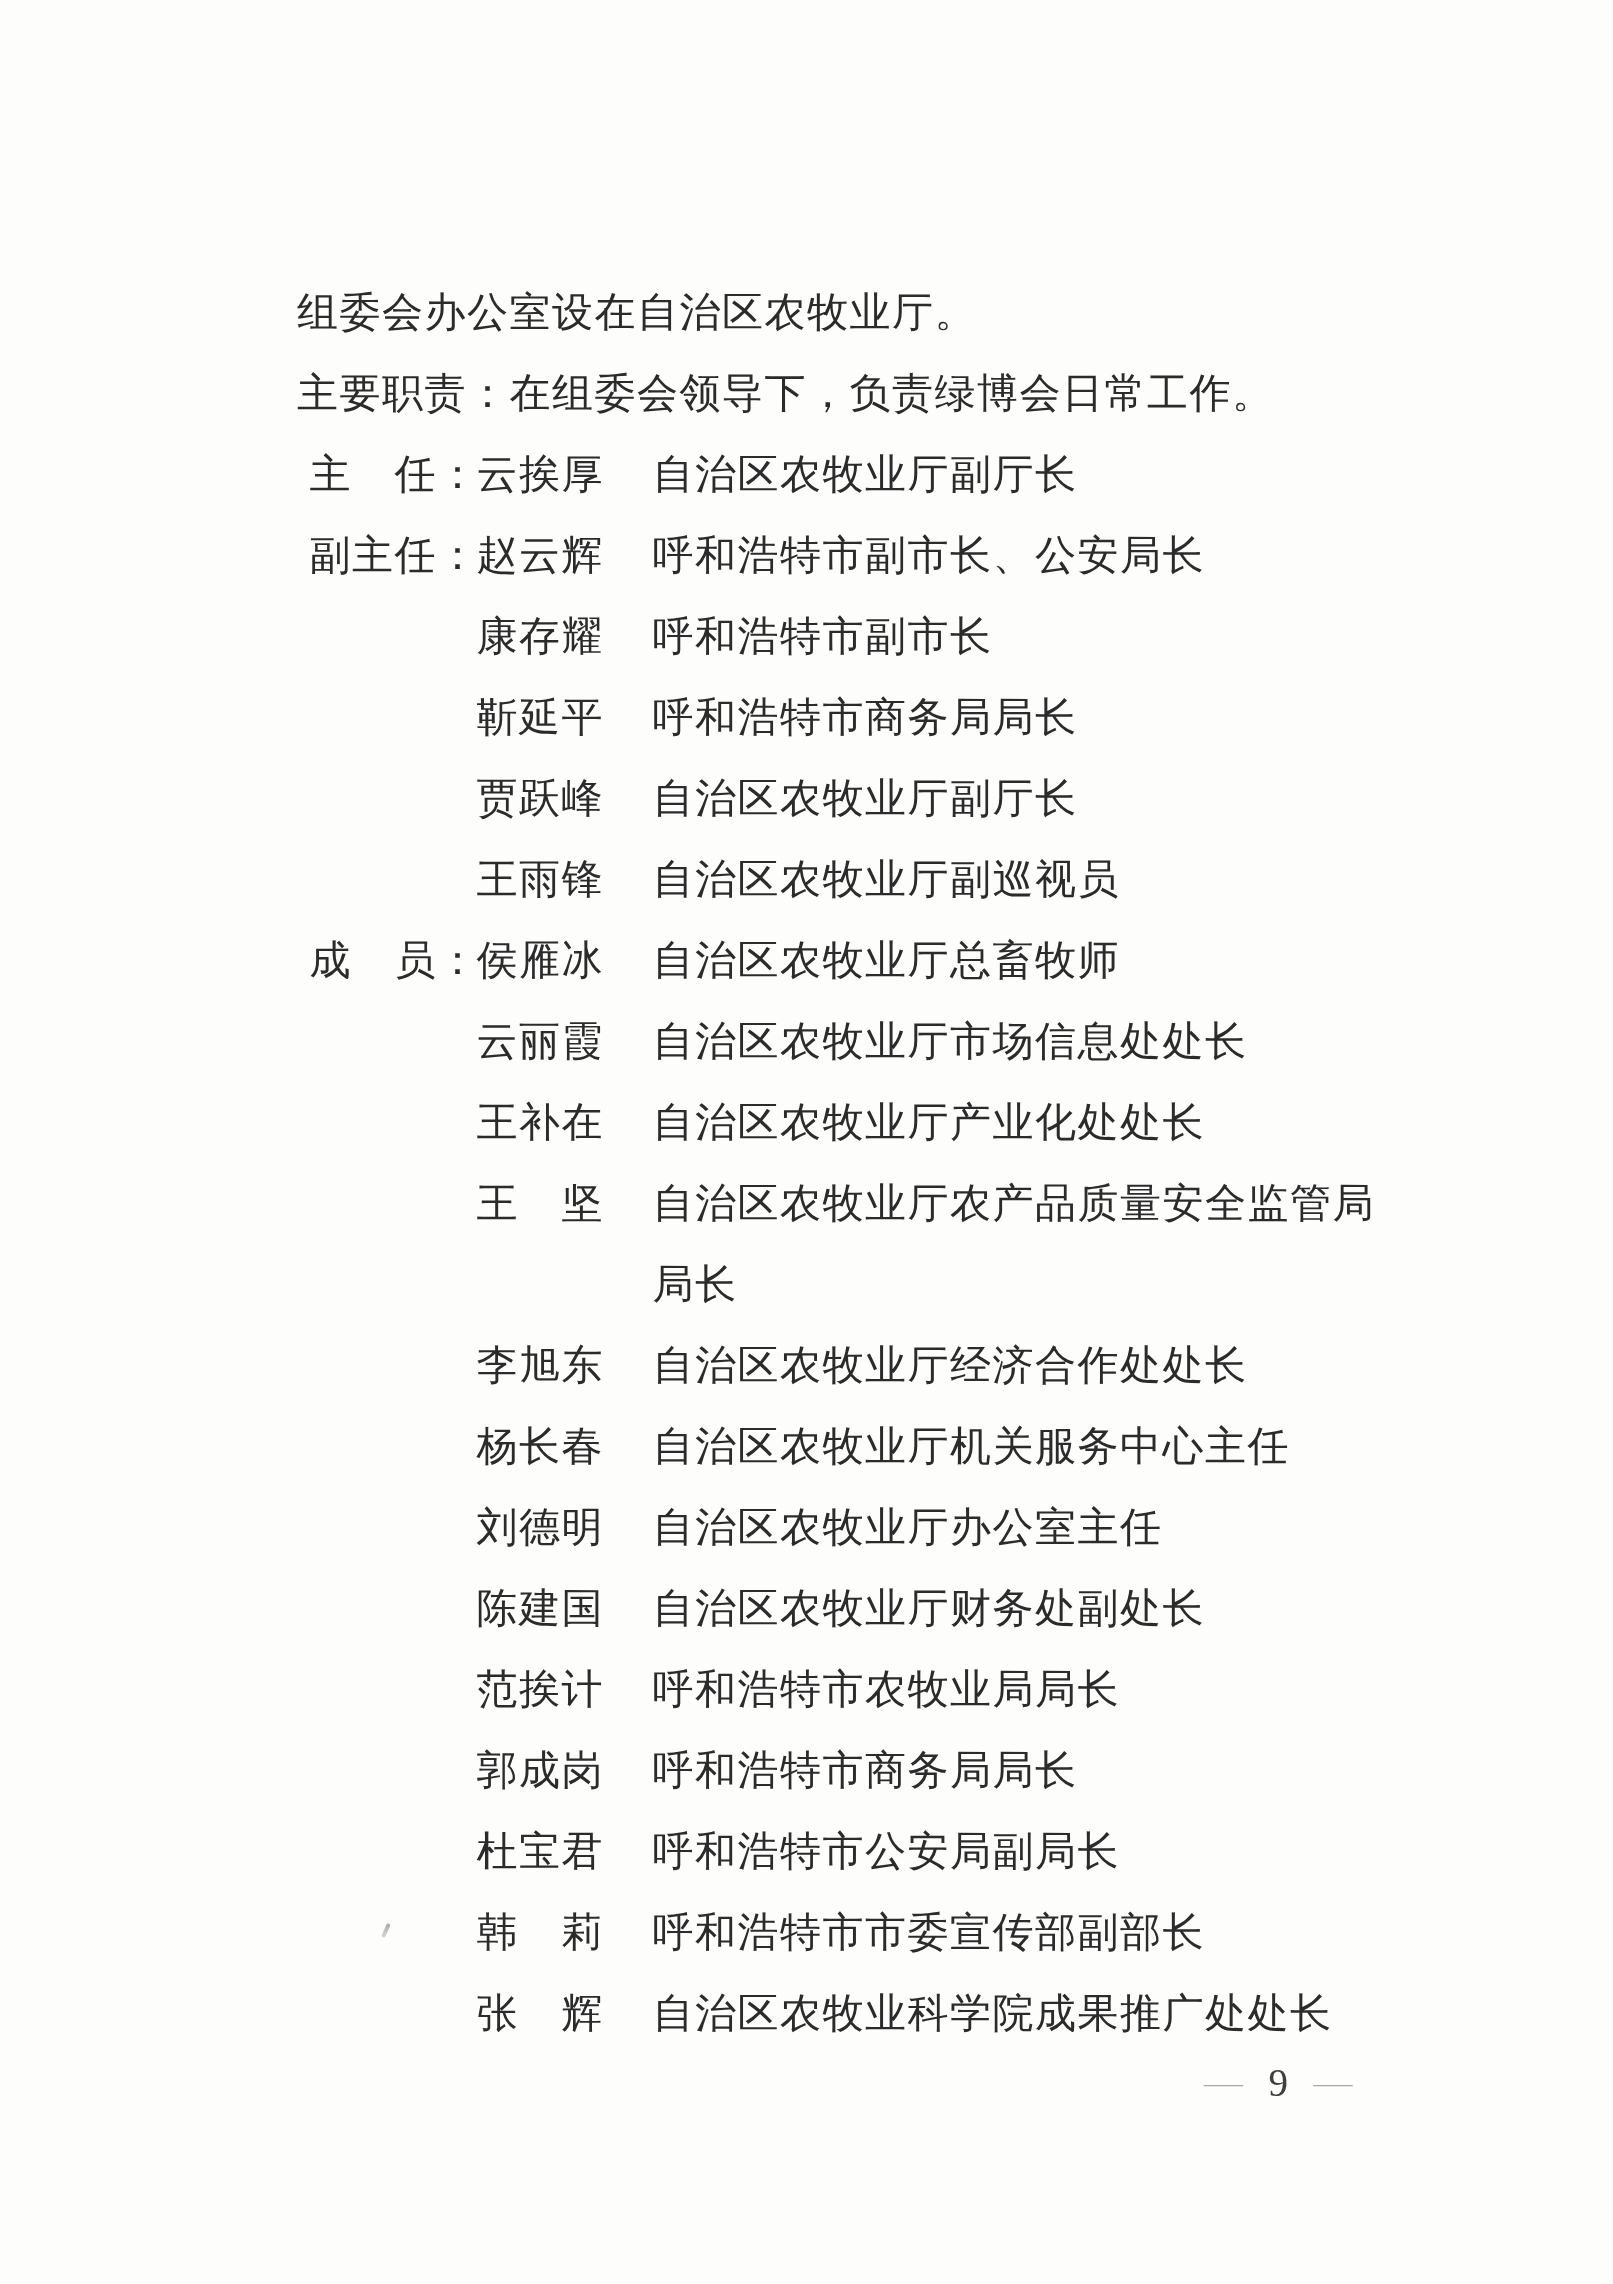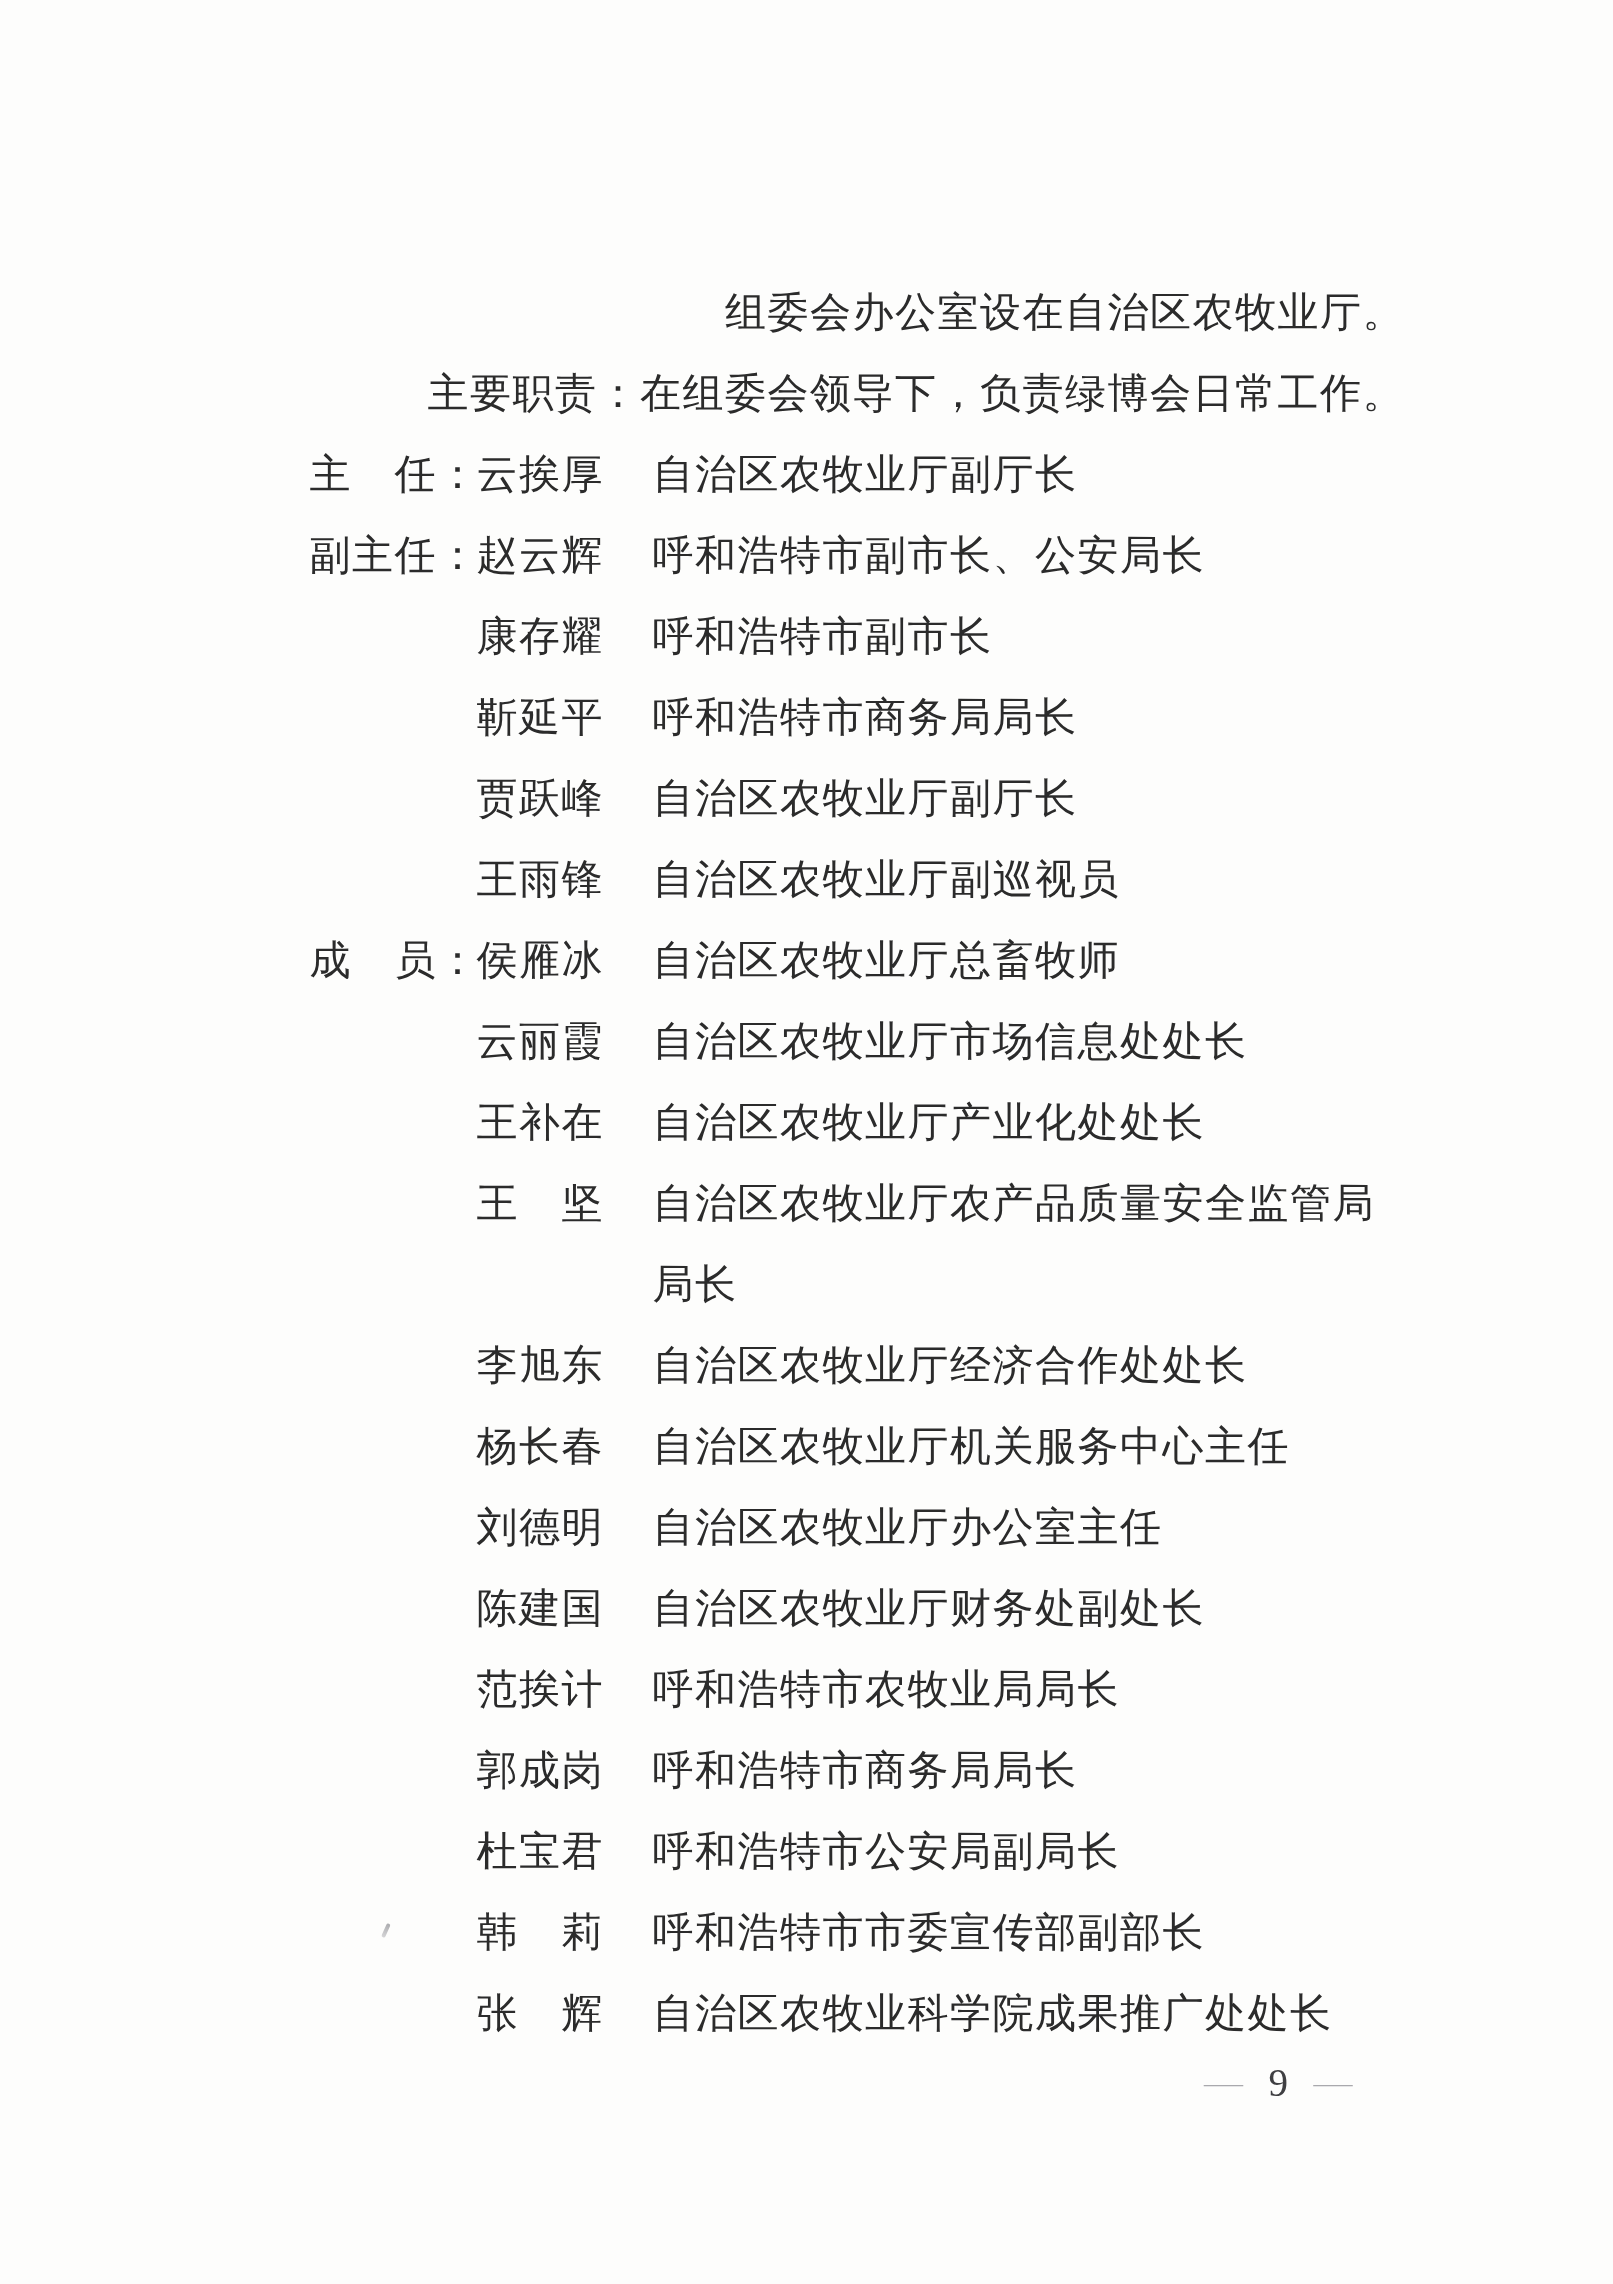--- a/index.html
+++ b/index.html
@@ -22,21 +22,20 @@
     top: 272px;
     width: 1108px;
     color: #2b2b2b;
     font-size: 41px;
     line-height: 81px;
     letter-spacing: 1.5px;
   }
   .para {
     white-space: nowrap;
     height: 81px;
-    text-align: right;
   }
   .row {
     display: flex;
     align-items: flex-start;
     justify-content: center;
   }
   .row .label {
     flex: none;
     width: 167px;
     white-space: pre;

